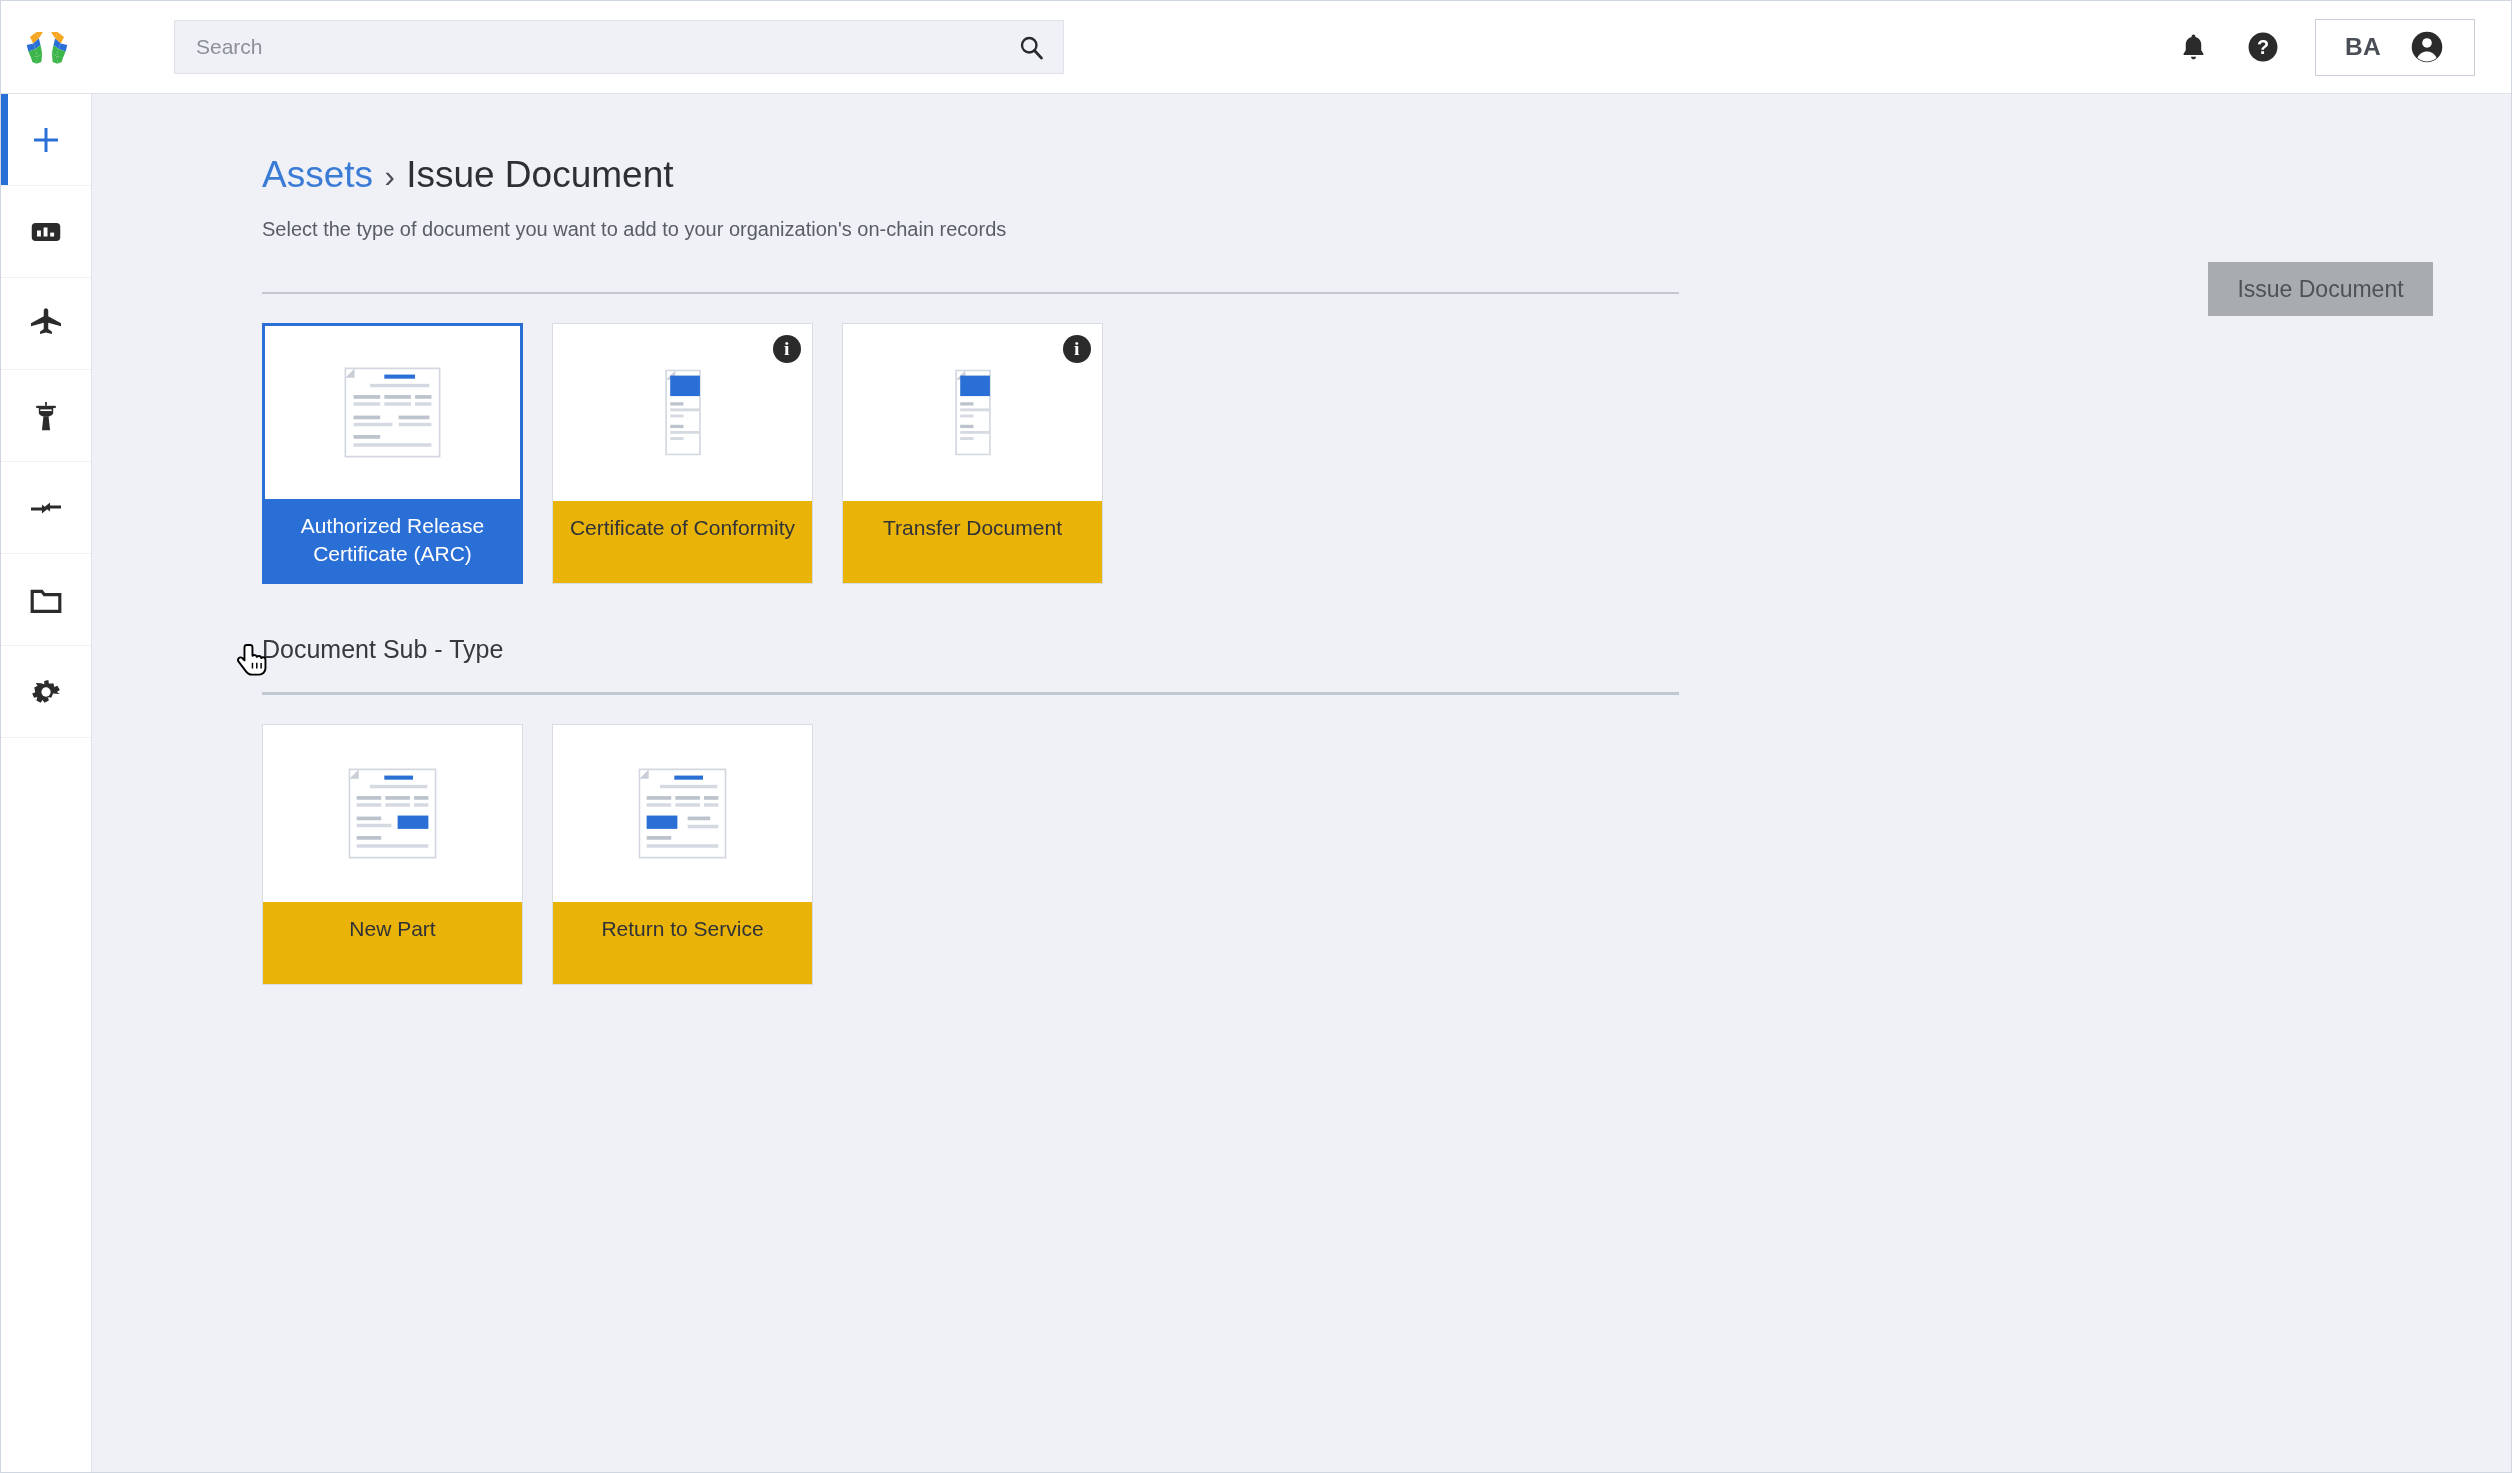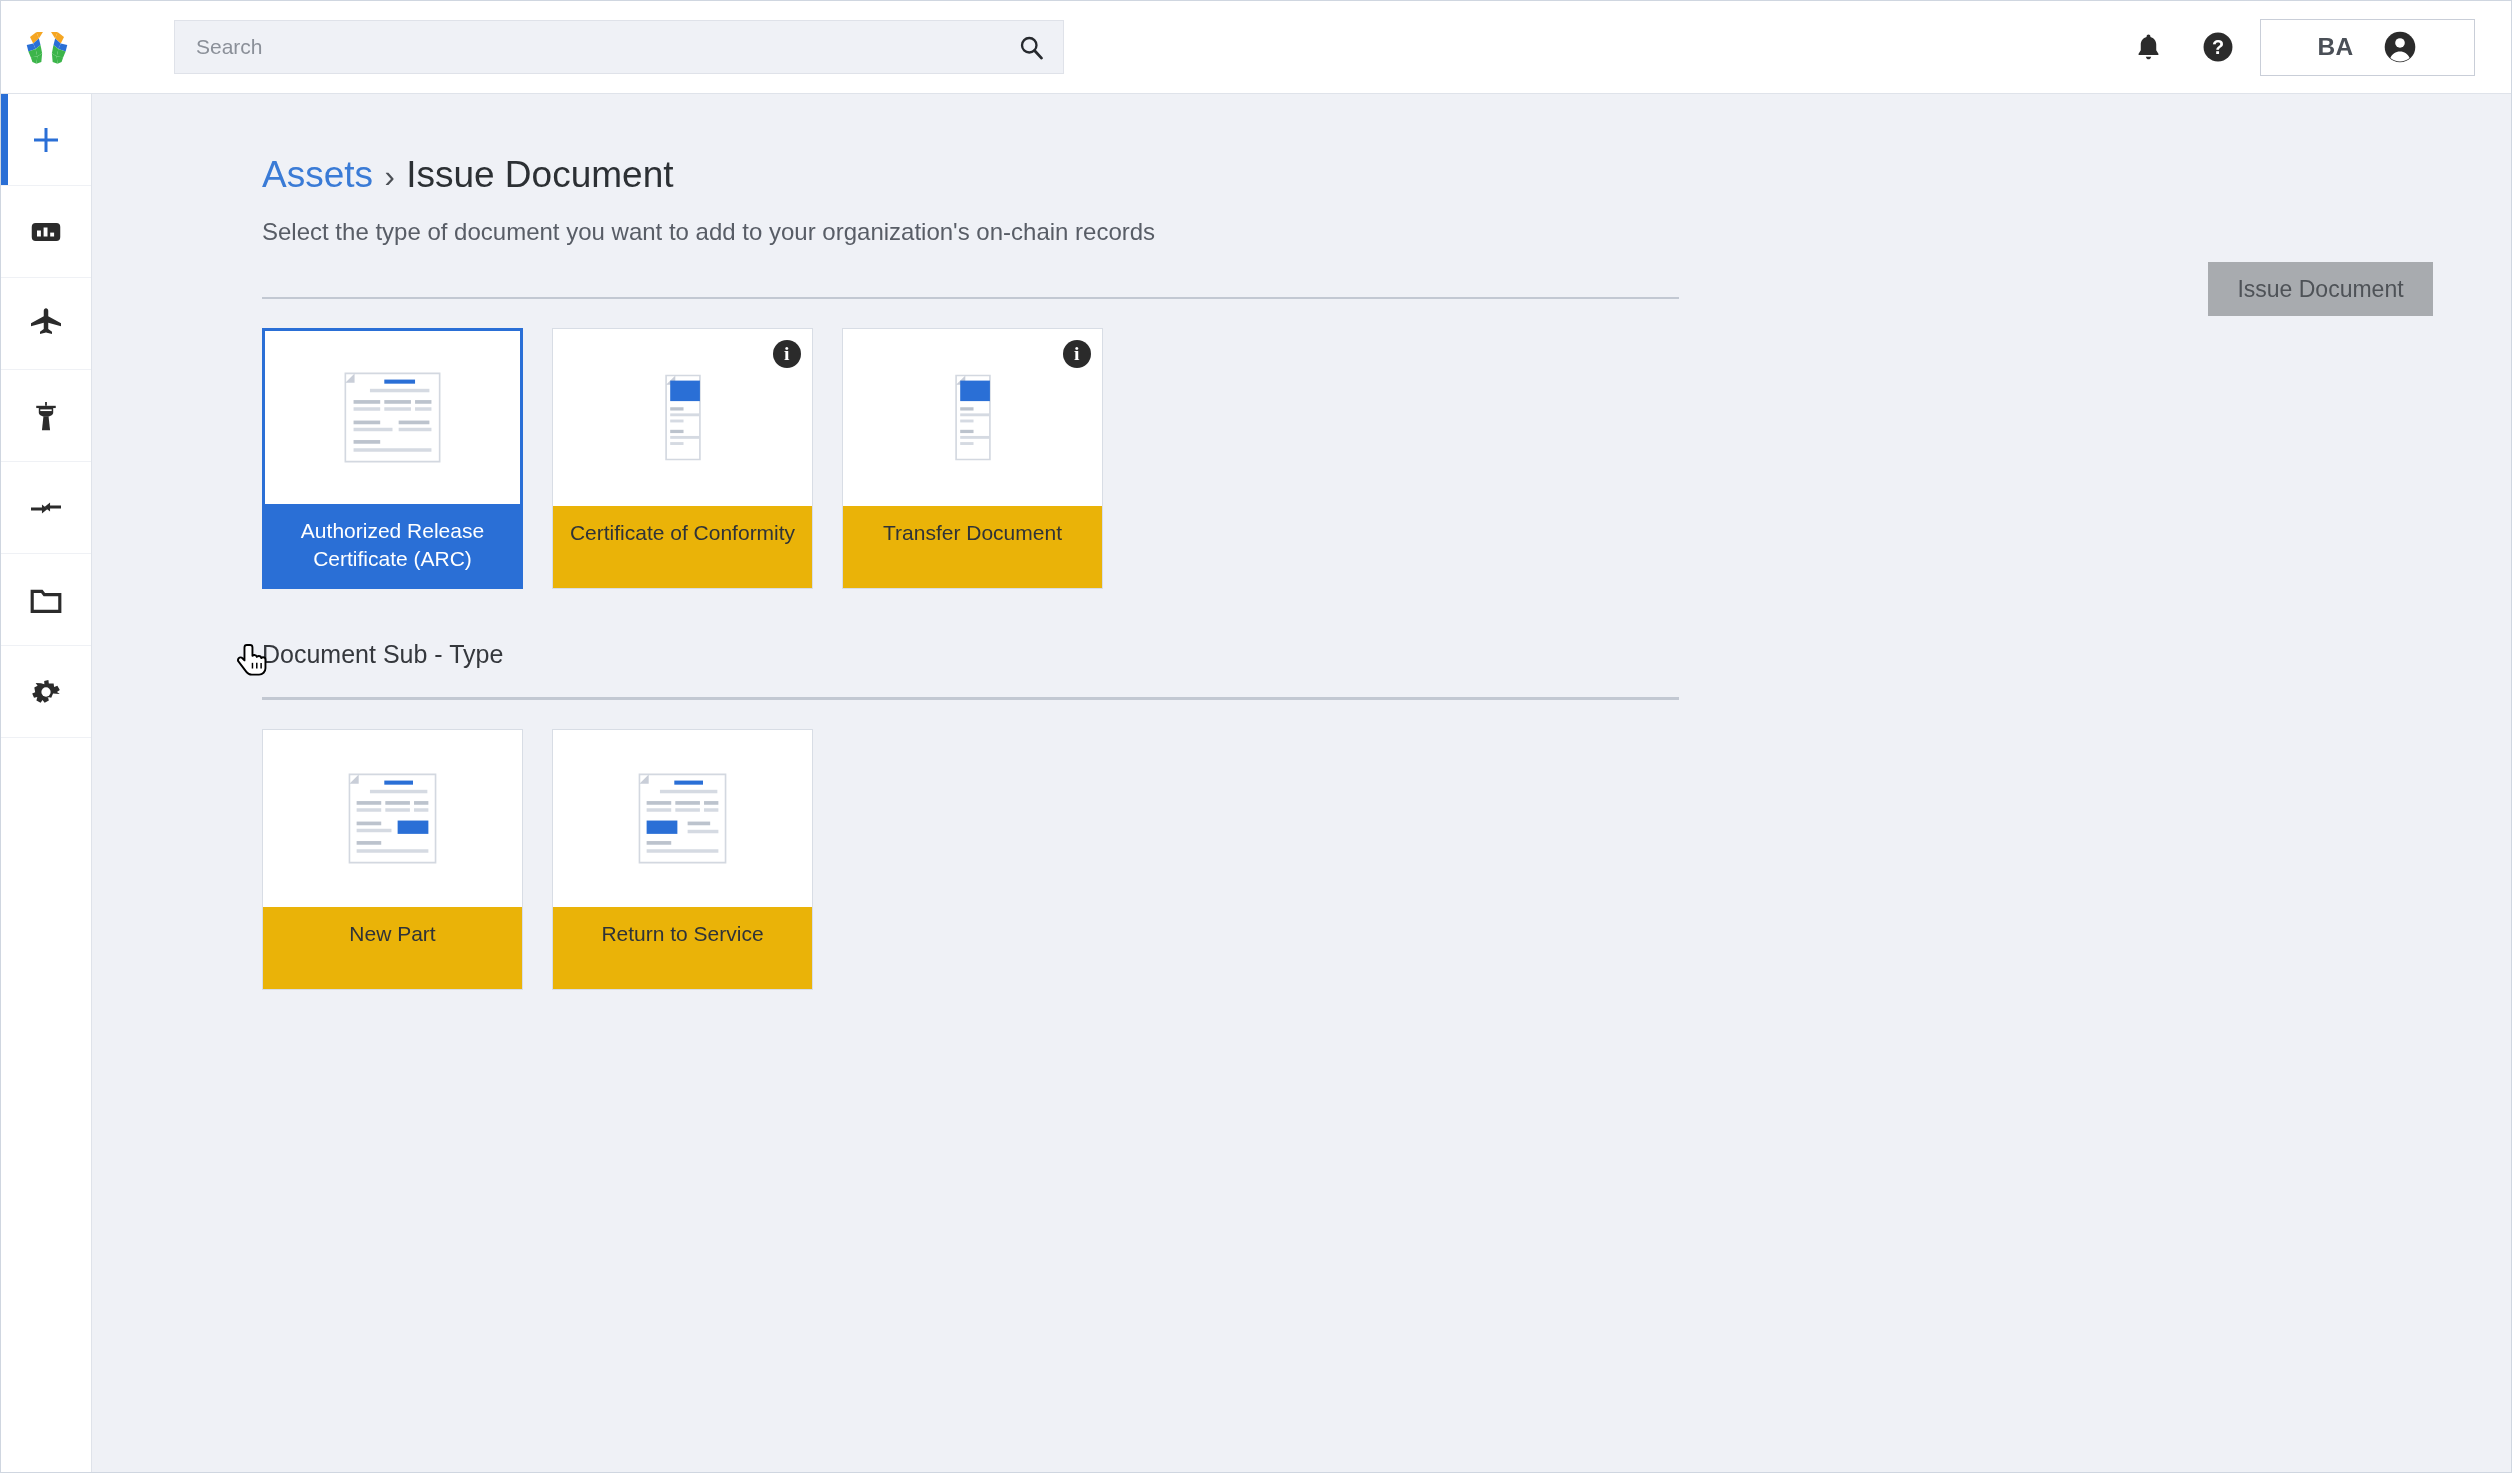--- a/index.html
+++ b/index.html
@@ -48,22 +48,22 @@
   .search-ico { width: 28px; height: 28px; flex: 0 0 auto; }
 
   .topbar-spacer { flex: 1; }
   .top-actions { display: flex; align-items: center; gap: 0; }
   .icon-btn {
     width: 70px; height: 70px;
     display: flex; align-items: center; justify-content: center;
     background: none; border: none; cursor: pointer;
   }
   .user-box {
-    margin-left: 7px;
-    width: 215px; height: 57px;
+    margin-left: 17px;
+    width: 160px; height: 57px;
     border: 1.6px solid #c9ced8; background: #ffffff;
     display: flex; align-items: center; justify-content: center; gap: 28px;
     cursor: pointer;
   }
   .user-initials {
     font-size: 24.5px; font-weight: bold; color: #4a4f57; letter-spacing: 0.4px;
   }
 
   
   .body { flex: 1; display: flex; min-height: 0; }
@@ -96,21 +96,21 @@
     overflow: hidden;
   }
   .breadcrumb {
     font-size: 37px; color: #2c3034; line-height: 1.15;
     display: flex; align-items: baseline; gap: 11.4px;
   }
   .crumb-link { color: #3a7bd6; cursor: pointer; }
   .crumb-sep { color: #4c5056; font-size: 31px; }
   .crumb-current { color: #2c3034; }
   .subtitle {
-    margin-top: 21px; font-size: 24px; color: #585d66;
+    margin-top: 21px; font-size: 20px; color: #585d66;
   }
 
   .issue-btn {
     position: absolute; top: 168px; right: 78px;
     width: 225px; height: 54px;
     background: #a8abaf; color: #4e5257;
     border: none; font-size: 23px;
     font-family: "Liberation Sans", sans-serif;
     cursor: default;
     display: flex; align-items: center; justify-content: center;

